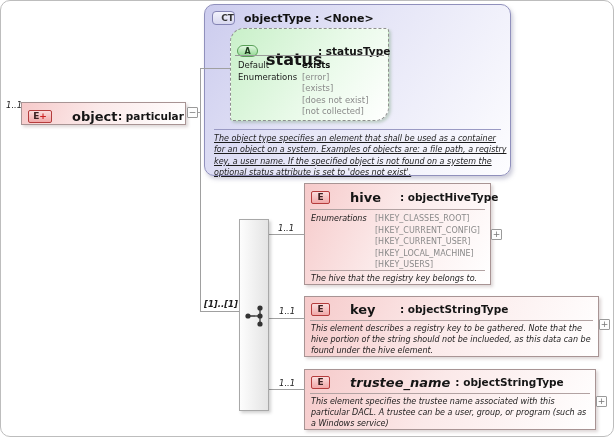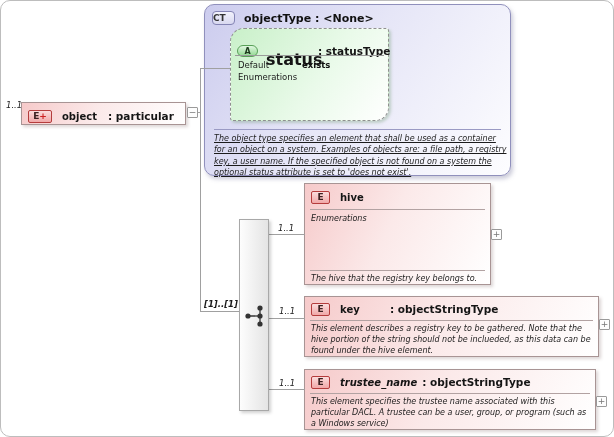--- a/index.html
+++ b/index.html
@@ -21,39 +21,39 @@
     background:linear-gradient(115deg,#f6caca 0%,#fbe9e9 45%,#ffffff 100%);
     box-shadow:2px 2px 3px rgba(120,90,90,0.25);
   }
   .ebox .hdr{display:flex;align-items:center;padding:4px 6px 0 6px;height:22px;}
   .badge-e{
     width:19px;height:13px;flex:none;border:1px solid #b43c3c;border-radius:2px;
     background:linear-gradient(180deg,#fbdcdc,#f0a8a8);
     font-size:9px;font-weight:bold;color:#3a2020;text-align:center;line-height:11px;
   }
   .badge-e .plus{color:#cc2020;font-weight:bold;}
-  .ename{font-size:10px;font-weight:bold;color:#151515;margin-left:10px;min-width:50px;}
+  .ename{font-size:13px;font-weight:bold;color:#151515;margin-left:20px;min-width:50px;}
   .etype{font-size:10.5px;font-weight:bold;color:#151515;white-space:nowrap;}
   .sep{position:absolute;height:1px;background:#b2a2a2;left:5px;right:5px;}
   .annot{position:absolute;font-style:italic;font-size:8px;line-height:11px;color:#1c1c1c;}
   .enumrow{position:absolute;display:flex;font-size:8px;line-height:11.5px;}
   .enumlabel{font-style:italic;color:#1c1c1c;flex:none;width:64px;}
   .enumvals{color:#8a8a8a;}
   
   #ct-box{
     position:absolute;left:203px;top:3px;width:307px;height:172px;border:1px solid #9090bc;
     border-radius:10px;z-index:1;
     background:linear-gradient(125deg,#ccccee 0%,#e6e6f7 45%,#fdfdff 100%);
     box-shadow:2px 3px 4px rgba(110,110,150,0.35);
   }
   #ct-box .hdr{display:flex;align-items:center;padding:6px 7px 0 7px;}
   .badge-ct{
     width:23px;height:14px;flex:none;border:1px solid #8484b4;border-radius:4px;
     background:linear-gradient(180deg,#f2f2fc,#d8d8f0);
-    font-size:9px;font-weight:bold;color:#333;text-align:left;line-height:12px;
+    font-size:9px;font-weight:bold;color:#333;text-align:right;line-height:12px;
   }
   .ct-title{font-size:11px;font-weight:bold;color:#111;margin-left:9px;white-space:nowrap;}
   #ct-sep{position:absolute;left:9px;right:9px;top:124px;height:1px;background:#9a9ac4;}
   #ct-annot{position:absolute;left:9px;top:128px;width:294px;font-style:italic;font-size:8px;line-height:11.3px;color:#1c1c1c;text-decoration:underline;}
   
   #attr-box{
     position:absolute;left:25px;top:23px;width:159px;height:93px;
     border:1px dashed #8f8f8f;border-radius:14px 3px 14px 3px;
     background:linear-gradient(125deg,#c9f0c9 0%,#e9fae9 55%,#ffffff 100%);
     box-shadow:2px 2px 3px rgba(90,140,90,0.3);
@@ -117,44 +117,58 @@
         <span class="aname">status</span>
         <span class="atype">: statusType</span>
       </div>
       <div id="attr-sep"></div>
       <div class="facetrow" style="top:31px;">
         <span class="facetlabel">Default</span>
         <span class="facetval-b">exists</span>
       </div>
       <div class="facetrow" style="top:42.5px;">
         <span class="facetlabel">Enumerations</span>
+        <span class="facetval-g">
+          <div>[error]</div>
+          <div>[exists]</div>
+          <div>[does not exist]</div>
+          <div>[not collected]</div>
+        </span>
       </div>
     </div>
     <div id="ct-sep"></div>
     <div id="ct-annot">The object type specifies an element that shall be used as a container for an object on a system. Examples of objects are: a file path, a registry key, a user name. If the specified object is not found on a system the optional status attribute is set to 'does not exist'.</div>
   </div>
 
   <div id="seq-bar"></div>
   <svg id="seq-icon" width="24" height="26" viewBox="0 0 24 26">
     <line x1="5" y1="14" x2="17" y2="14" stroke="#333" stroke-width="1.3"></line>
     <line x1="17" y1="6" x2="17" y2="22" stroke="#333" stroke-width="1.3"></line>
     <circle cx="5" cy="14" r="2.6" fill="#333"></circle>
     <circle cx="17" cy="6" r="2.6" fill="#333"></circle>
     <circle cx="17" cy="14" r="2.6" fill="#333"></circle>
     <circle cx="17" cy="22" r="2.6" fill="#333"></circle>
   </svg>
 
   <div class="ebox" style="left:303px;top:182px;width:187px;height:102px;">
     <div class="hdr">
       <span class="badge-e">E</span>
       <span class="ename">hive</span>
+      <span class="etype">: objectHiveType</span>
     </div>
     <div class="sep" style="top:25px;"></div>
     <div class="enumrow" style="left:6px;top:29px;">
       <span class="enumlabel">Enumerations</span>
+      <span class="enumvals">
+        <div>[HKEY_CLASSES_ROOT]</div>
+        <div>[HKEY_CURRENT_CONFIG]</div>
+        <div>[HKEY_CURRENT_USER]</div>
+        <div>[HKEY_LOCAL_MACHINE]</div>
+        <div>[HKEY_USERS]</div>
+      </span>
     </div>
     <div class="sep" style="top:86px;"></div>
     <div class="annot" style="left:6px;top:89px;width:178px;white-space:nowrap;">The hive that the registry key belongs to.</div>
   </div>
   <div class="conn" style="left:490px;top:228px;">+</div>
 
   <div class="ebox" style="left:303px;top:295px;width:295px;height:61px;">
     <div class="hdr" style="height:20px;">
       <span class="badge-e">E</span>
       <span class="ename">key</span>

